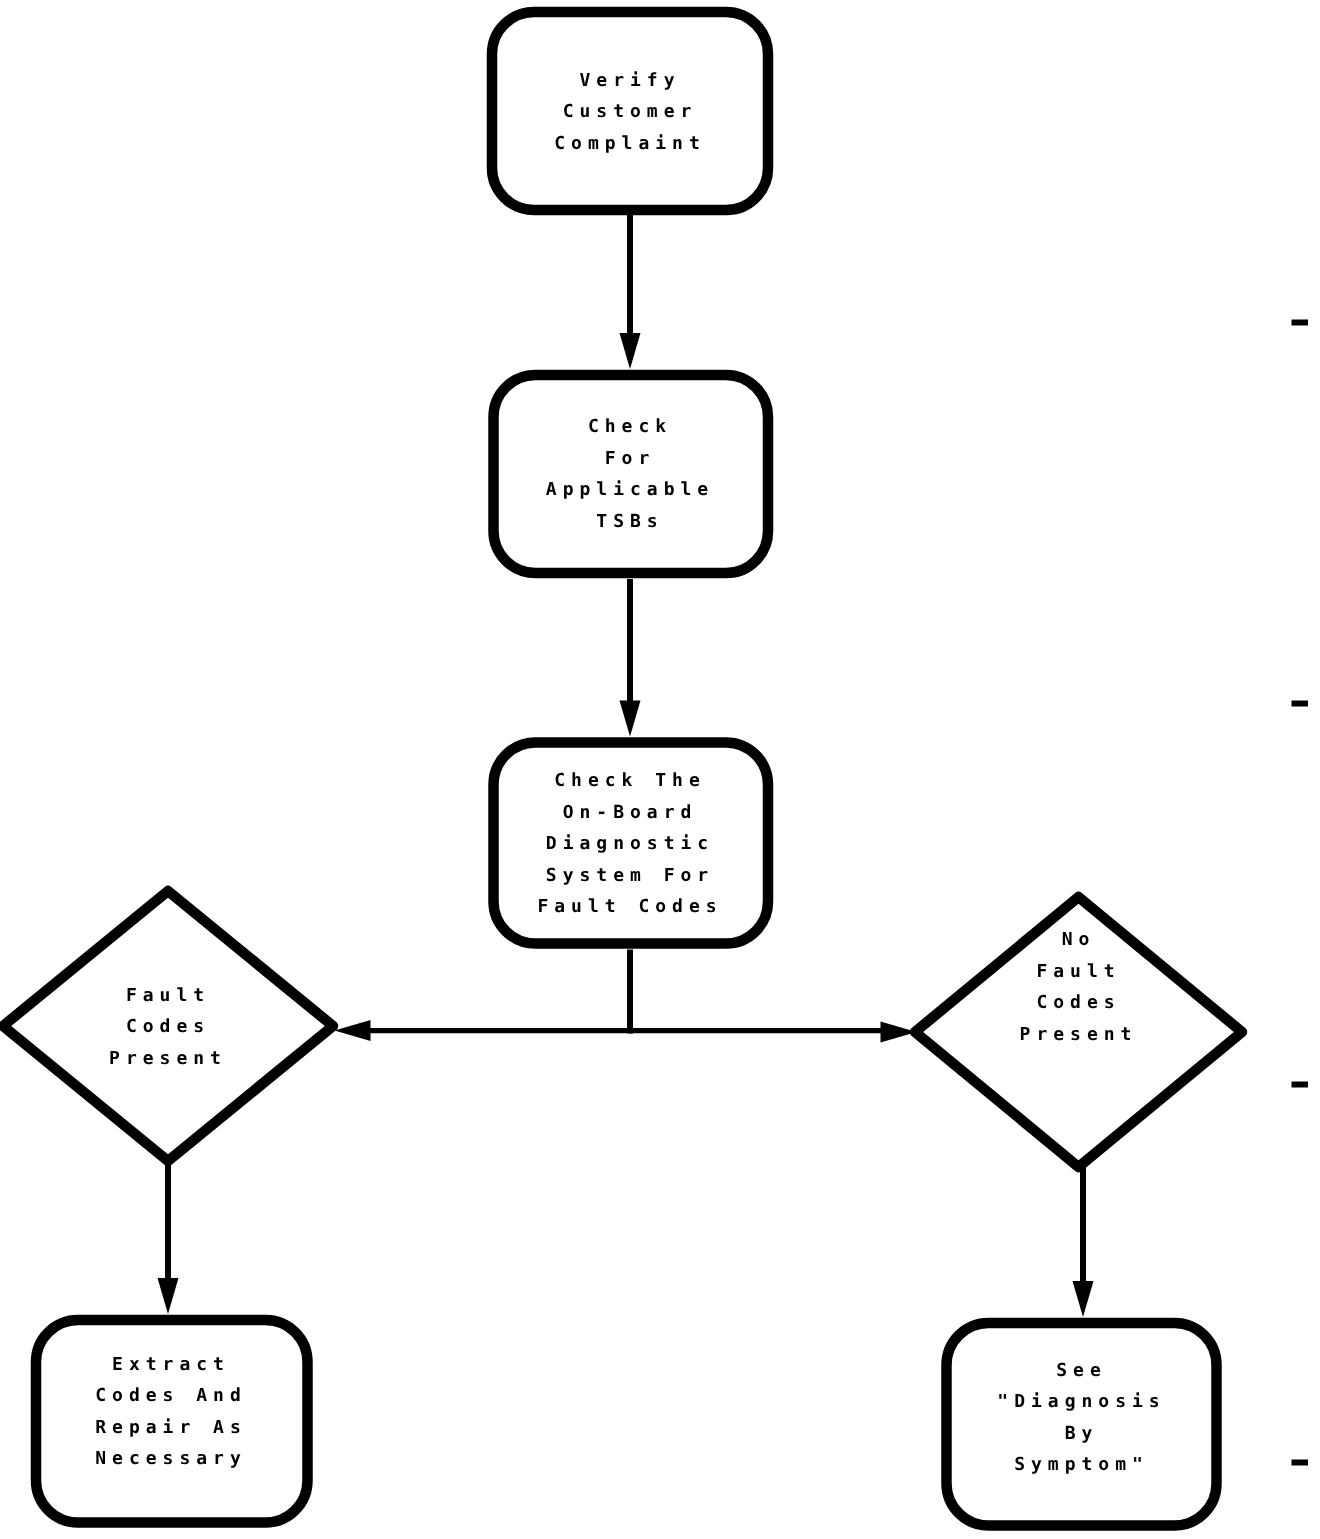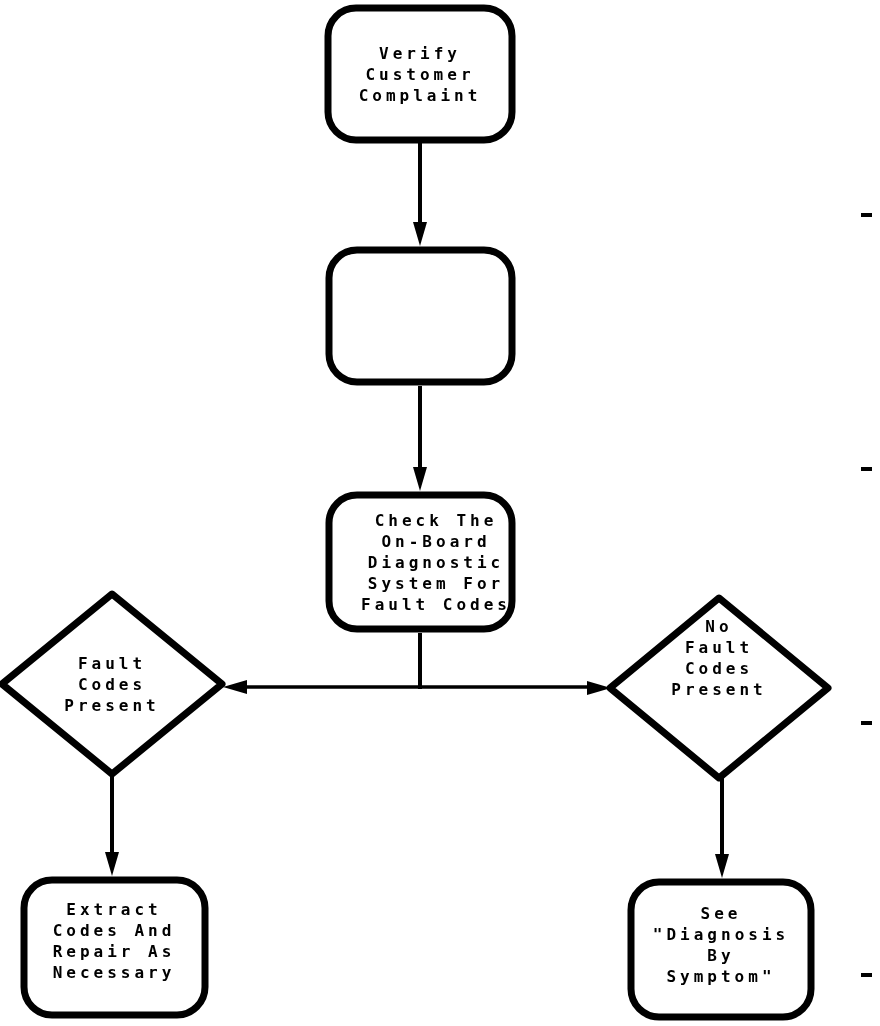--- a/index.html
+++ b/index.html
@@ -21,21 +21,21 @@
   }
   .node-label {
     position: absolute;
     display: flex;
     align-items: center;
     justify-content: center;
     text-align: center;
     white-space: pre-line;
     font-family: "DejaVu Sans Mono", monospace;
     font-weight: bold;
-    font-size: 16px;
+    font-size: 12px;
     line-height: 21px;
     letter-spacing: 4px;
     color: #000000;
     pointer-events: none;
   }
 </style>
 </head>
 <body>
 
 <div class="canvas">
@@ -72,22 +72,26 @@
     <rect x="861" y="213" width="11" height="4" fill="#000"></rect>
     <rect x="861" y="467" width="11" height="4" fill="#000"></rect>
     <rect x="861" y="721" width="11" height="4" fill="#000"></rect>
     <rect x="861" y="973" width="11" height="4" fill="#000"></rect>
   </svg>
 
   <div class="node-label" style="left:325px; top:8px; width:190px; height:132px;">Verify
 Customer
 Complaint</div>
 
+  <div class="node-label" style="left:325px; top:250px; width:190px; height:132px;">Check
+For
+Applicable
+TSBs</div>
 
-  <div class="node-label" style="left:325px; top:494px; width:190px; height:136px;padding-left:16px;">Check The
+  <div class="node-label" style="left:325px; top:494px; width:190px; height:136px;">Check The
 On-Board
 Diagnostic
 System For
 Fault Codes</div>
 
   <div class="node-label" style="left:2px; top:594px; width:220px; height:180px;">Fault
 Codes
 Present</div>
 
   <div class="node-label" style="left:610px; top:568px; width:218px; height:180px;">No

